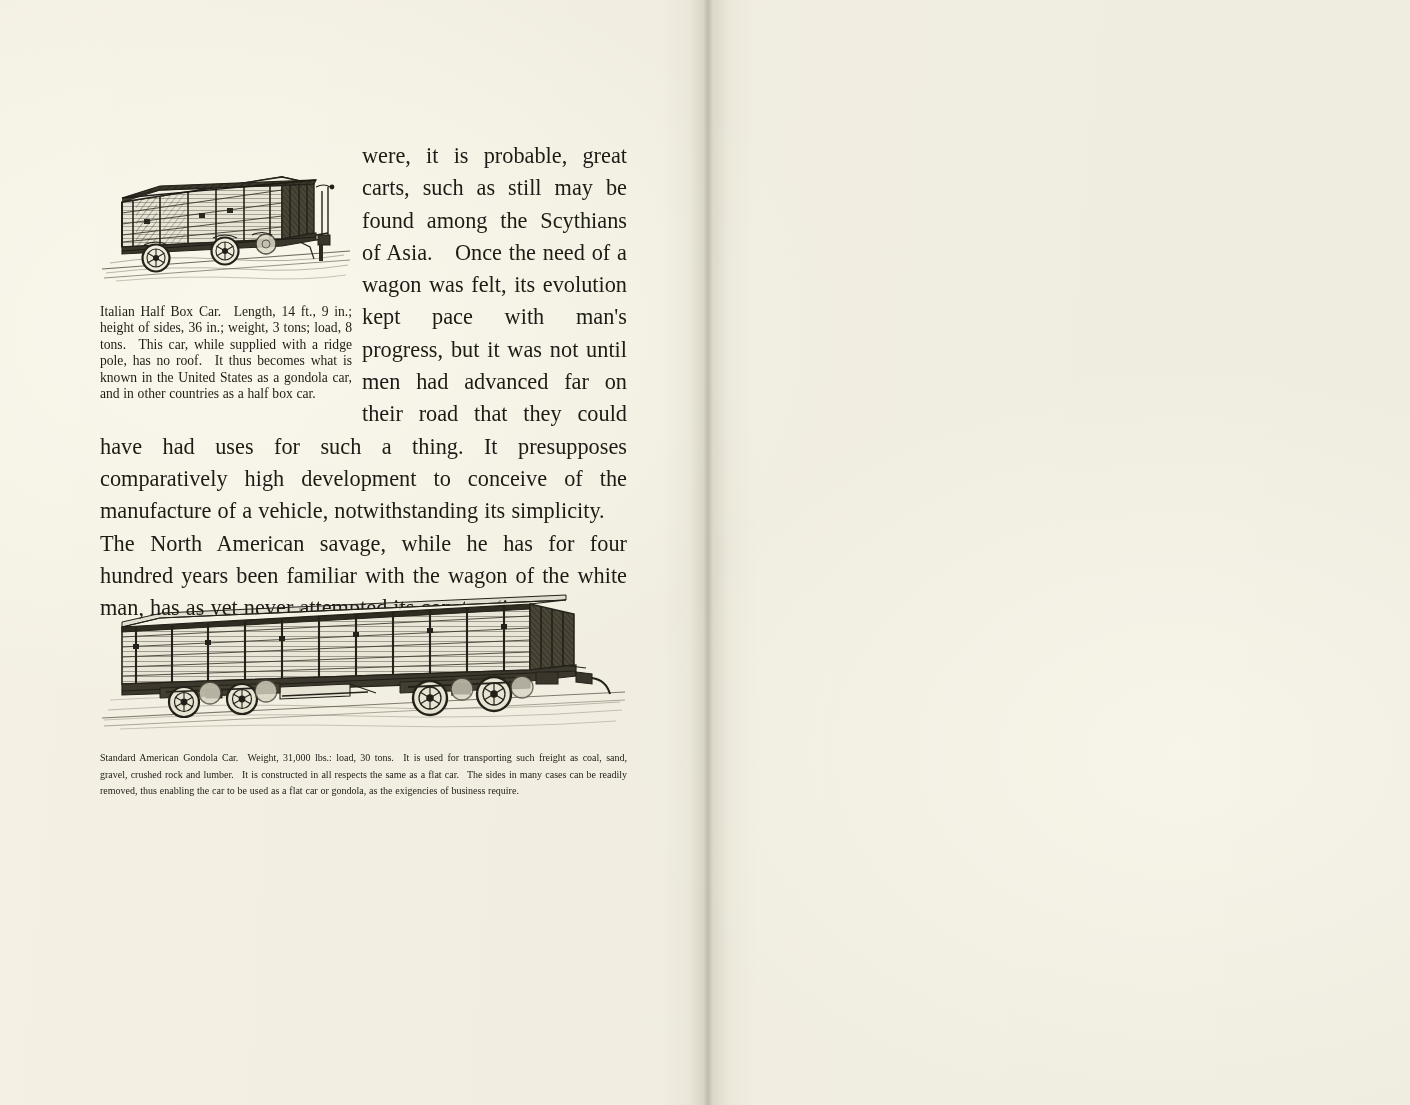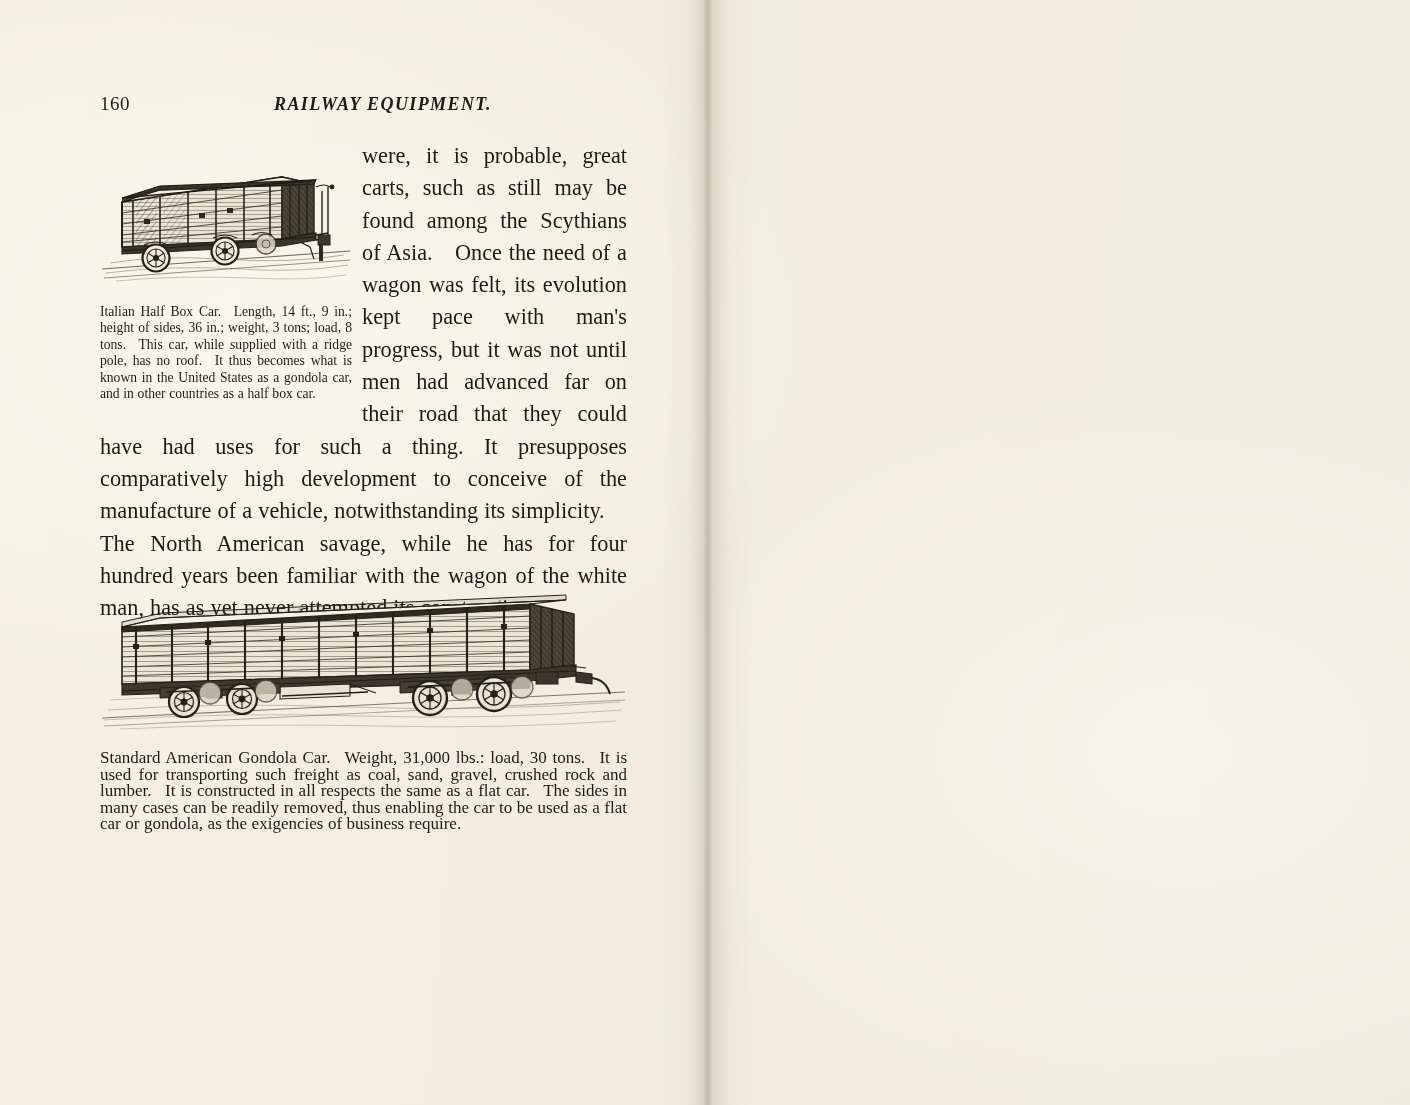--- a/index.html
+++ b/index.html
@@ -111,40 +111,36 @@
     word-spacing: 0.3px;
   }
 
   
   .figure-wide {
     position: absolute;
   }
   #fig-gondola { left: 100px; top: 592px; width: 527px; }
 
   #fig-gondola .caption {
-    font-size: 17px;
+    font-size: 10px;
     line-height: 16.6px;
     margin-top: 8px;
     text-align: justify;
   }
 
   svg { display: block; }
 </style>
 </head>
 <body>
 
 <div id="page">
   <div id="paper-tint"></div>
 
   <div id="left-page" class="page-half">
 
-    <div id="left-runhead" class="runhead">
-      <span class="folio">160</span>
-      <span class="runtitle">RAILWAY EQUIPMENT.</span>
-    </div>
 
     <div id="left-col" class="col">
 
       <div class="figure-float">
         <div class="figure-block">
           <svg class="fig-img" viewBox="0 0 252 150">
             <defs>
               <pattern id="plank" width="6" height="4" patternUnits="userSpaceOnUse">
                 <path d="M0 3.6 H6" stroke="#4a4639" stroke-width="0.55" fill="none"></path>
               </pattern>

